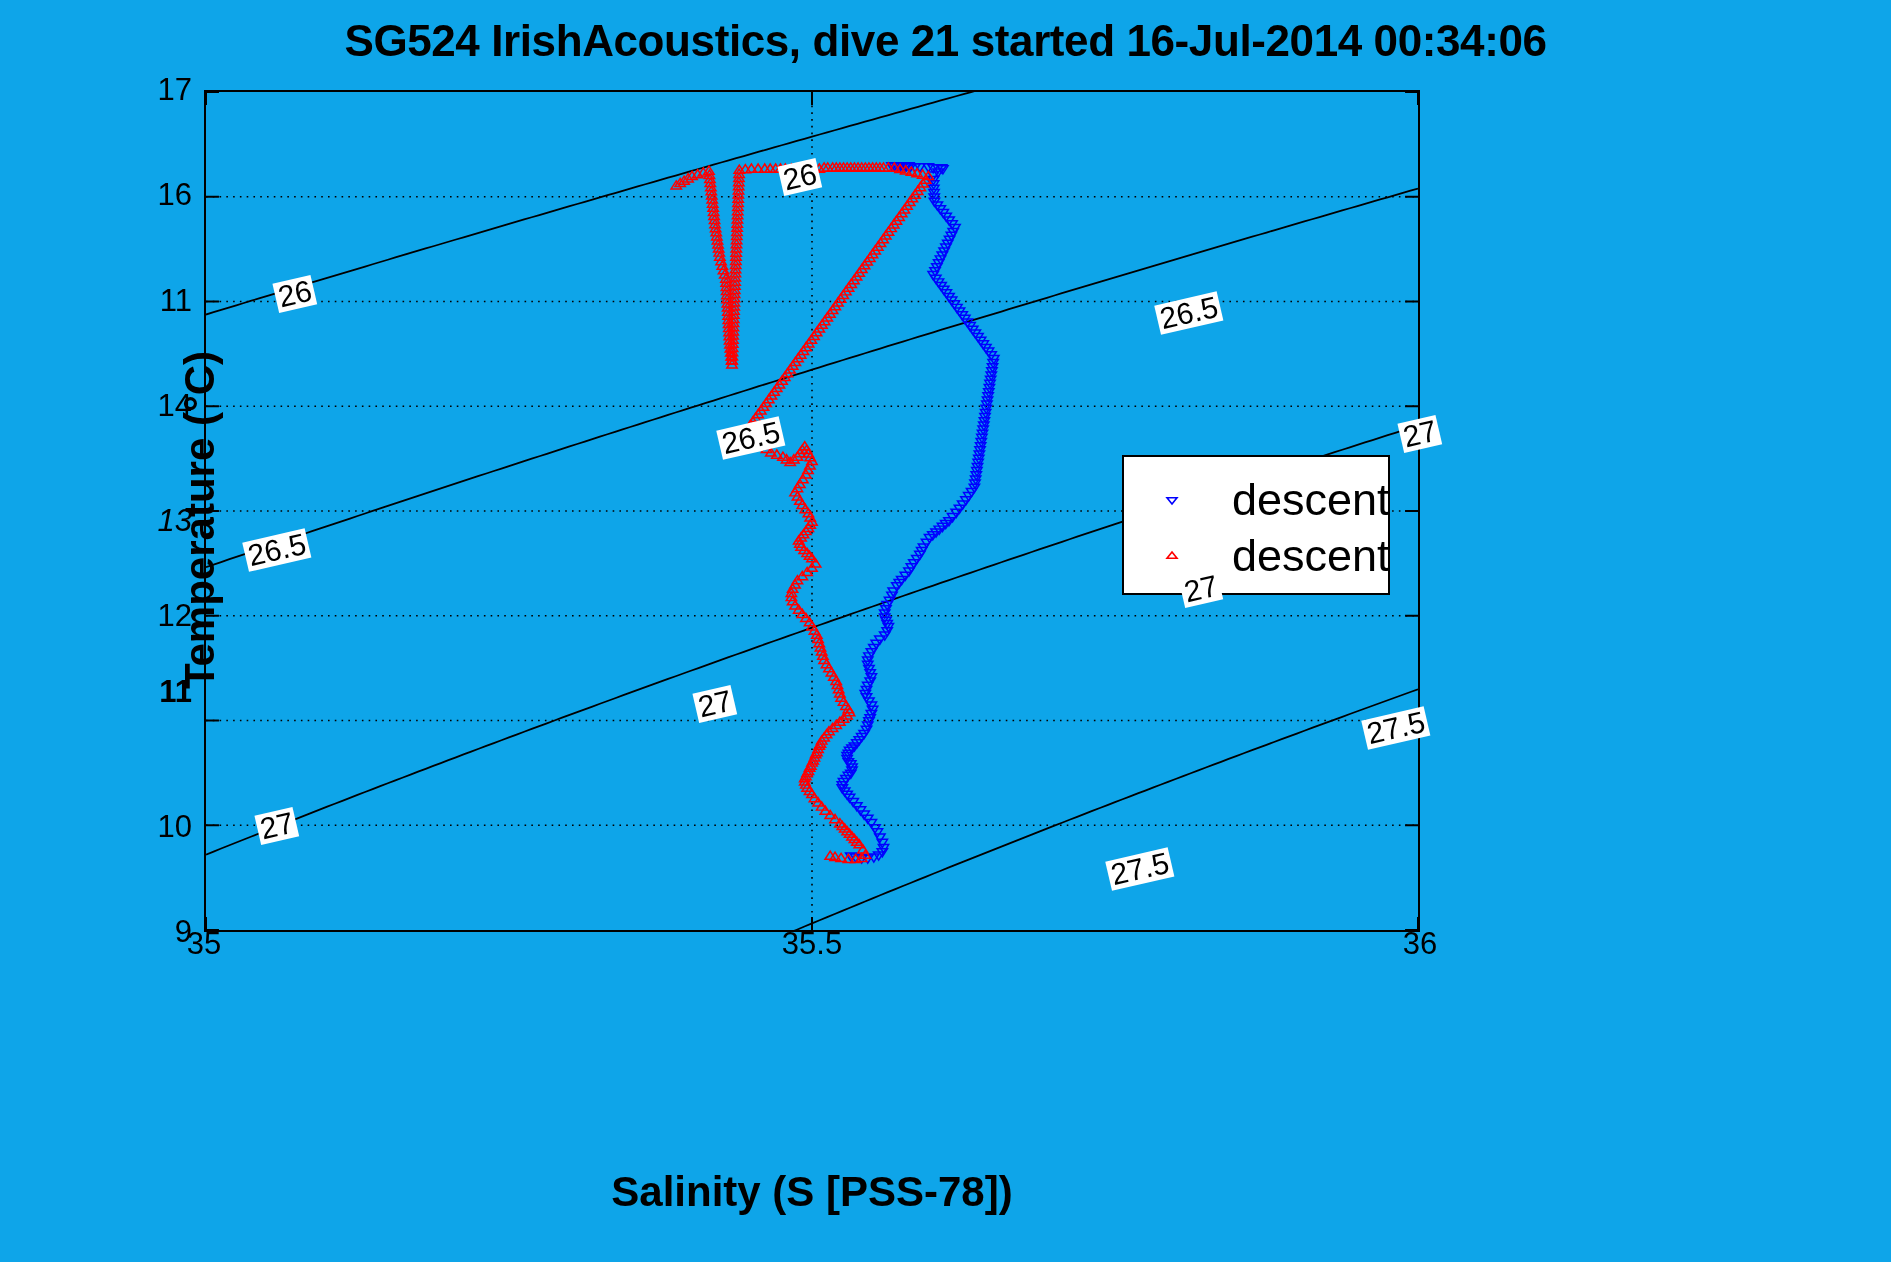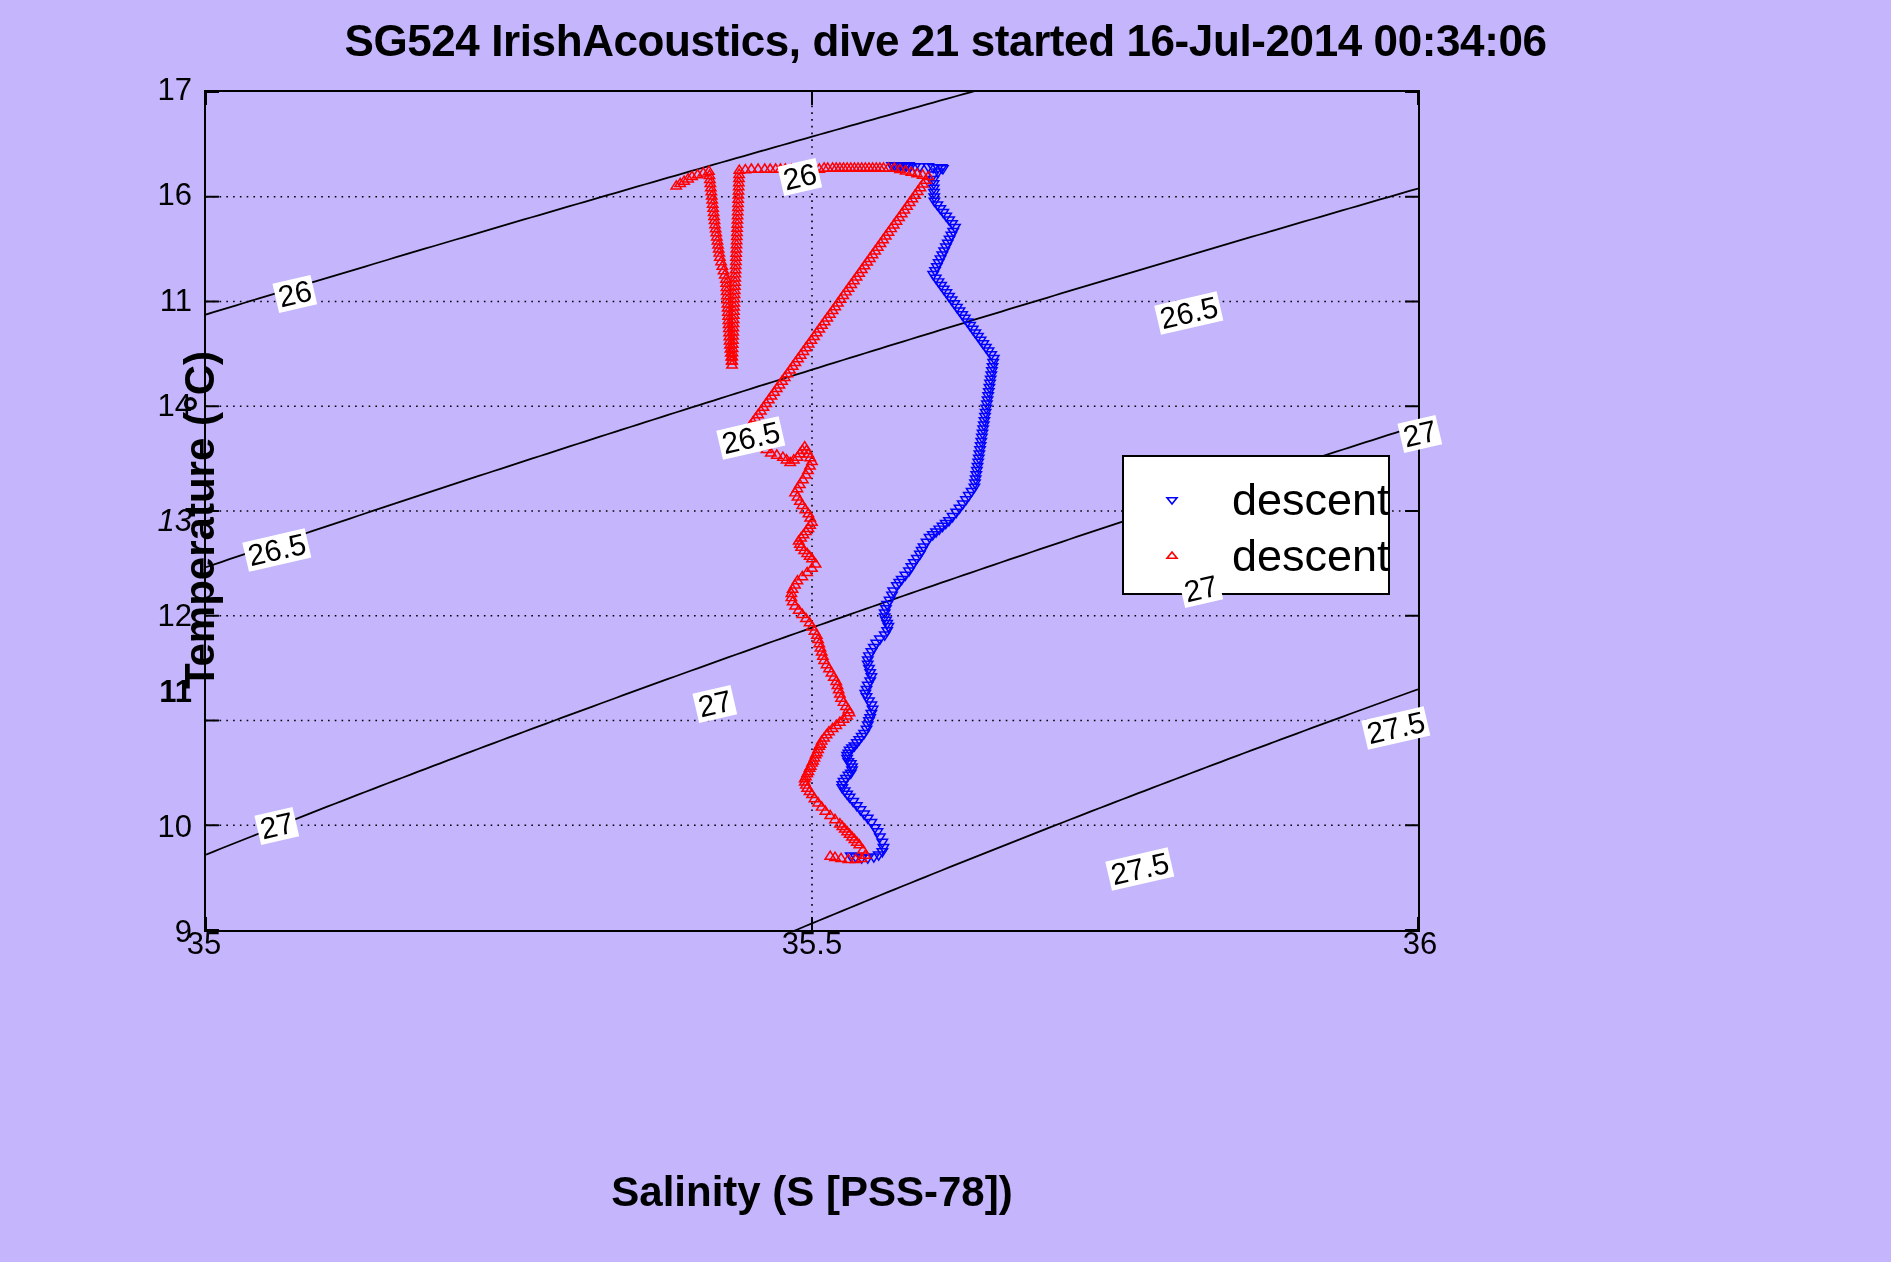--- a/index.html
+++ b/index.html
@@ -1,20 +1,20 @@
 <!DOCTYPE html>
 <html><head>
 <meta charset="utf-8">
 <style>
   html,body{margin:0;padding:0;background:#fff;}
   body{width:1891px;height:1262px;position:relative;
        font-family:"Liberation Sans","DejaVu Sans",sans-serif;color:#000;
        overflow:hidden;}
 
-  #figure{position:absolute;left:0;top:0;width:1891px;height:1262px;background:#c4b5fd;}
+  #figure{position:absolute;left:0;top:0;width:1891px;height:1262px;background:#0ea5e9;}
 
   
   #title{
     position:absolute;left:0;top:16px;width:1891px;
     text-align:center;font-size:44px;font-weight:bold;
     letter-spacing:-0.4px;white-space:nowrap;
   }
 
   
   #plot{

